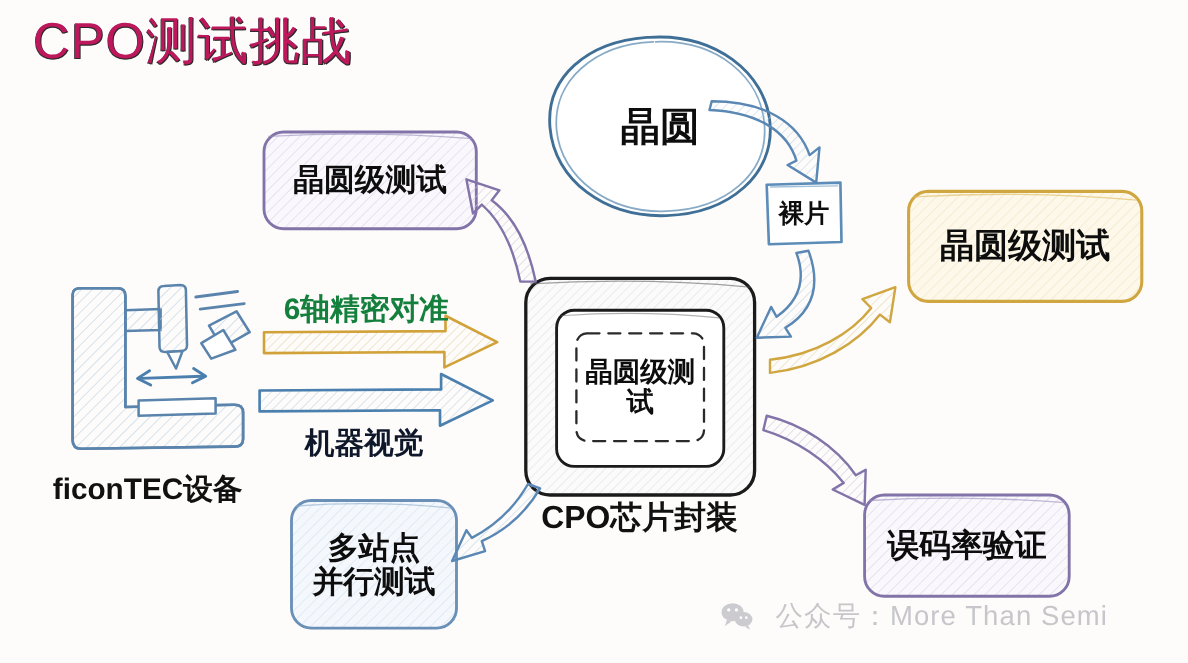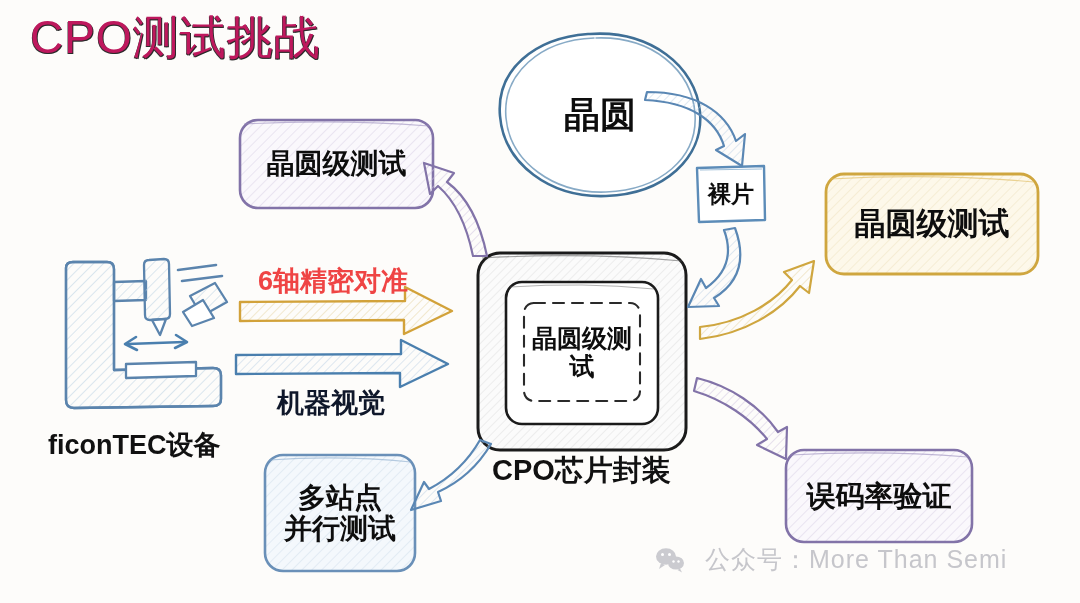--- a/index.html
+++ b/index.html
@@ -249,21 +249,21 @@
   </div>
 
   <div class="node-label" style="left:786px; top:450px; width:186px; height:92px; font-size:29px;">误码率验证</div>
 
   <div class="node-label" style="left:524px; top:303px; width:116px; height:98px; font-size:25px; font-weight:700;">晶圆级测试</div>
 
   <div class="caption" style="left:492px; top:451px; font-size:29px;">CPO芯片封装</div>
 
   <div class="caption" style="left:48px; top:427px; font-size:27px;">ficonTEC设备</div>
 
-  <div class="arrow-label" style="left:258px; top:263px; font-size:27px; color:#ef4444;">6轴精密对准</div>
+  <div class="arrow-label" style="left:258px; top:263px; font-size:27px; color:#15803d;">6轴精密对准</div>
 
   <div class="arrow-label" style="left:266px; top:385px; font-size:27px; color:#0f172a;margin-left:11px;">机器视觉</div>
 
   <div class="watermark" style="left:655px; top:543px;gap:20px;">
     <span>
       <svg class="wechat-icon" width="30" height="26" viewBox="0 0 30 26" xmlns="http://www.w3.org/2000/svg">
         <ellipse cx="11" cy="9.5" rx="10" ry="8.2" fill="#cbcbd0"></ellipse>
         <path d="M6 16 L4 22 L10 18 Z" fill="#cbcbd0"></path>
         <circle cx="7.5" cy="7.5" r="1.5" fill="#ffffff"></circle>
         <circle cx="14.5" cy="7.5" r="1.5" fill="#ffffff"></circle>

